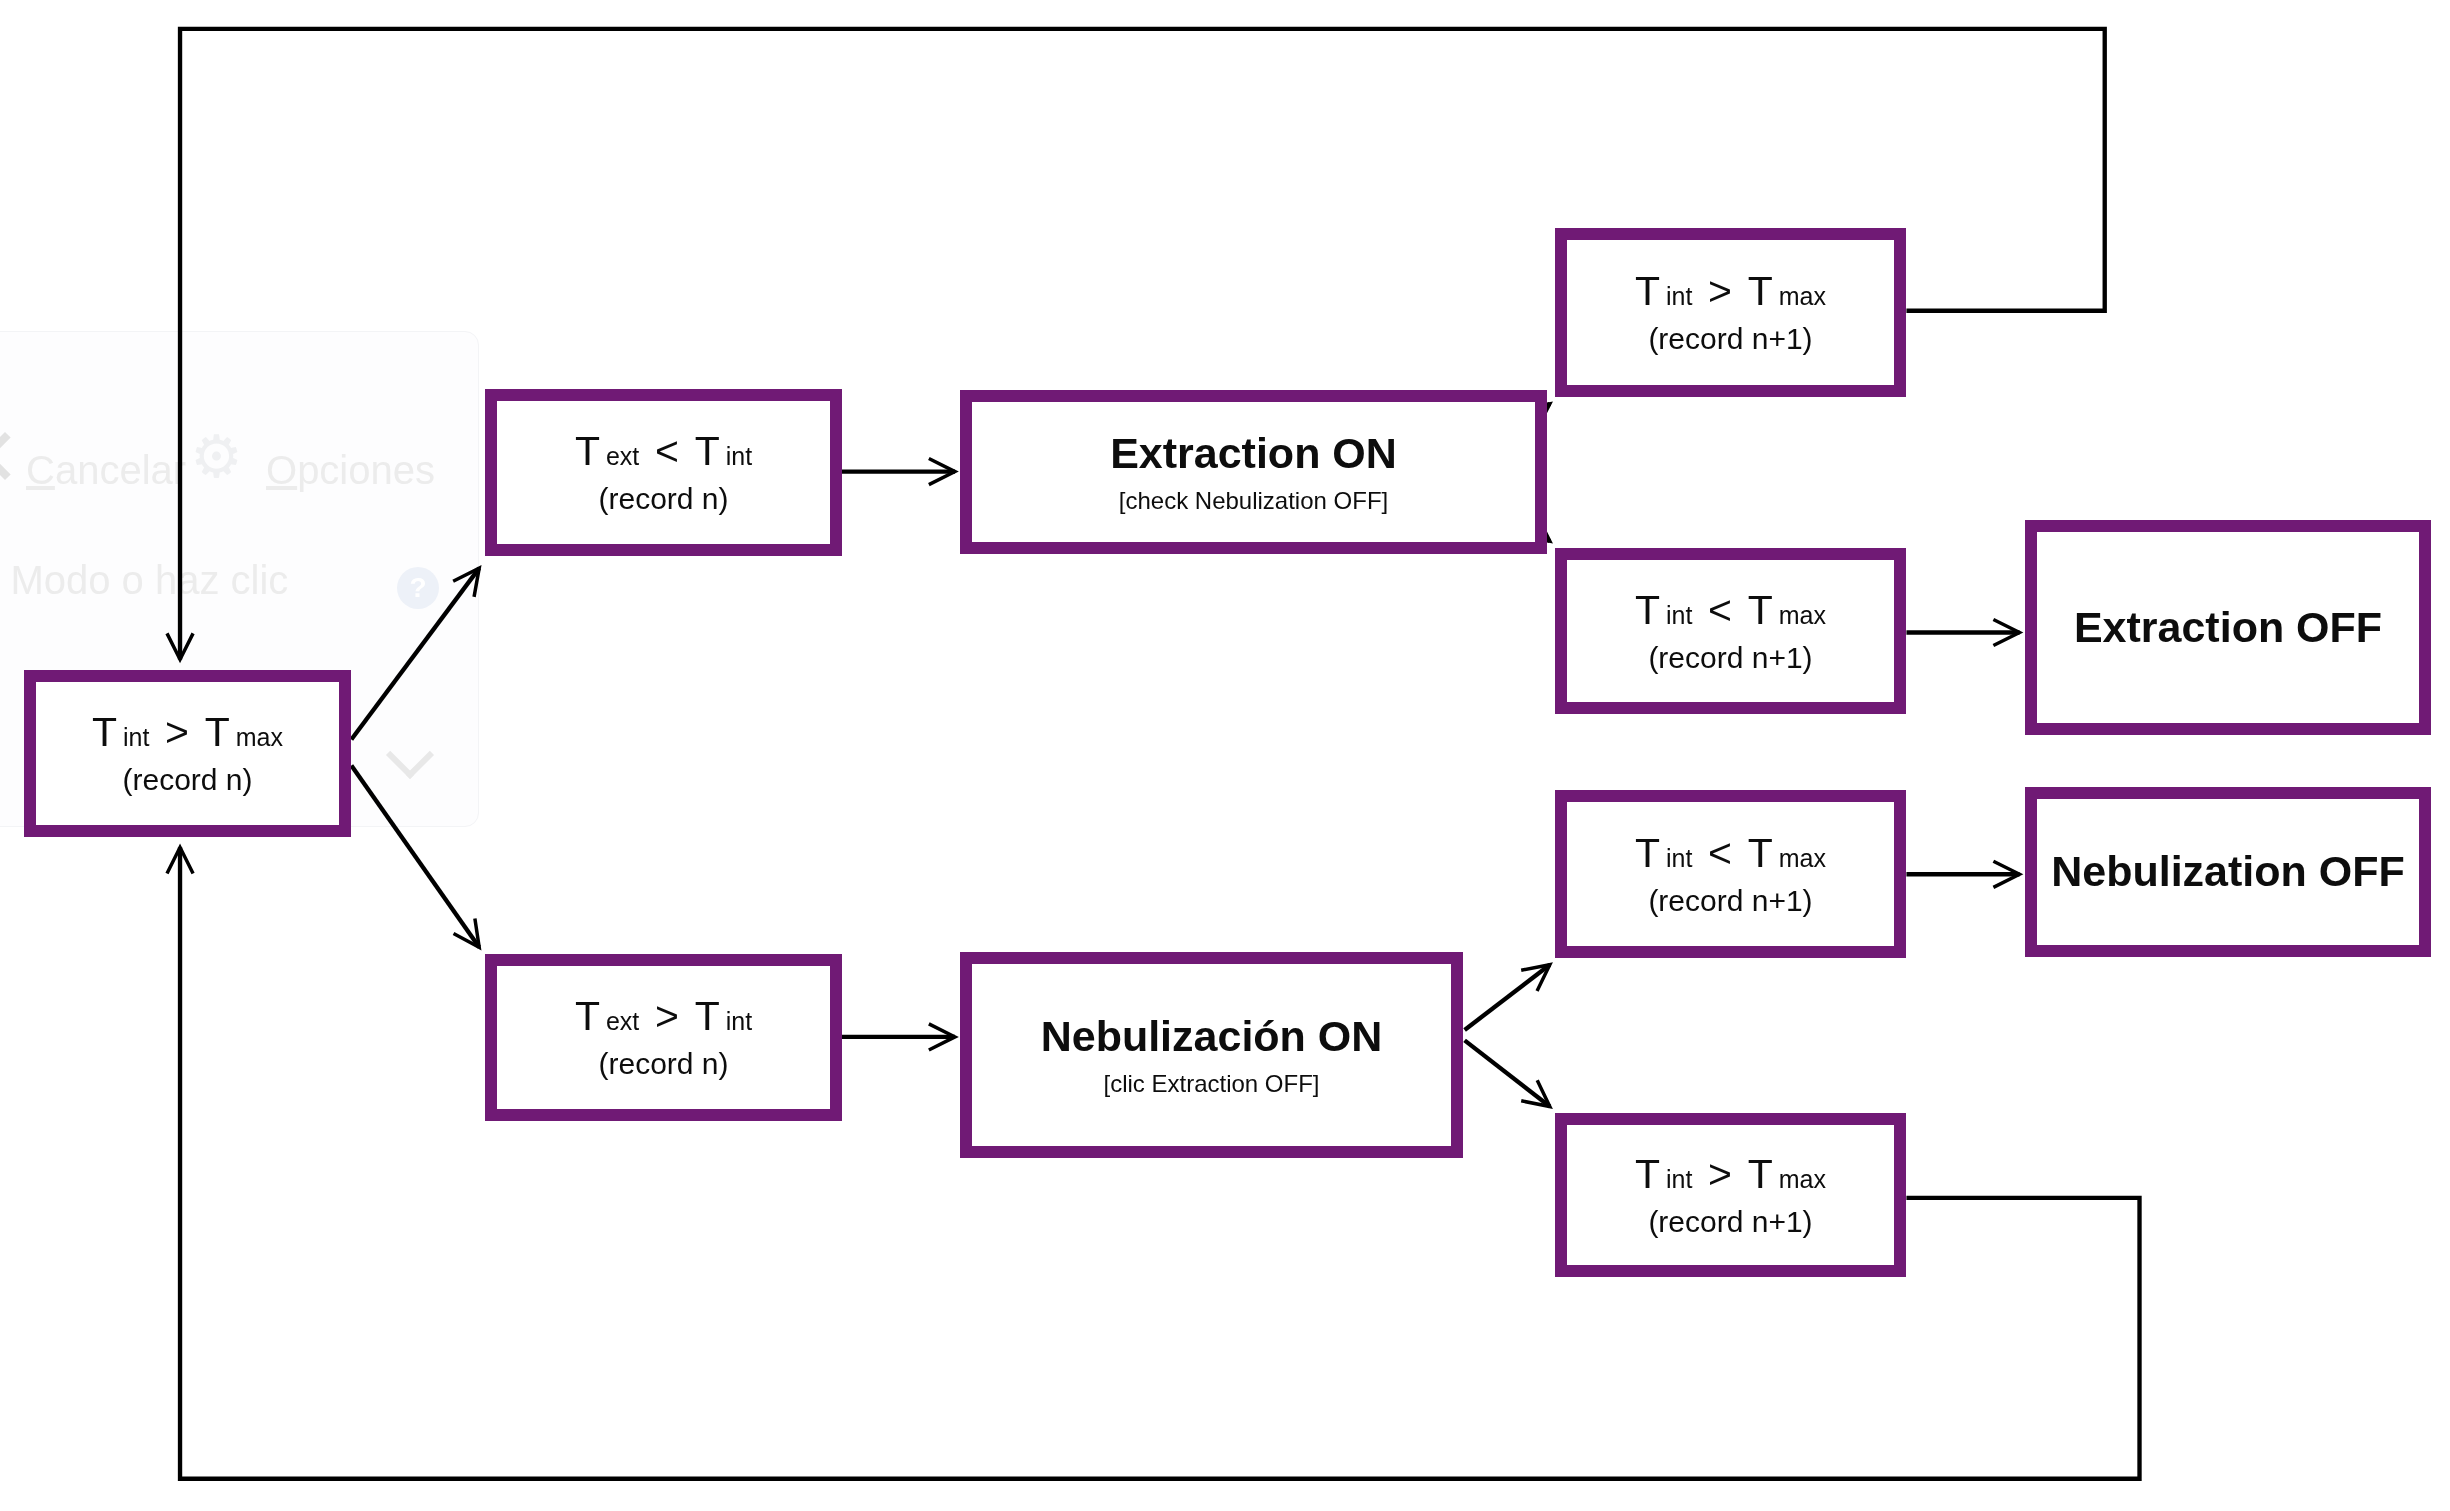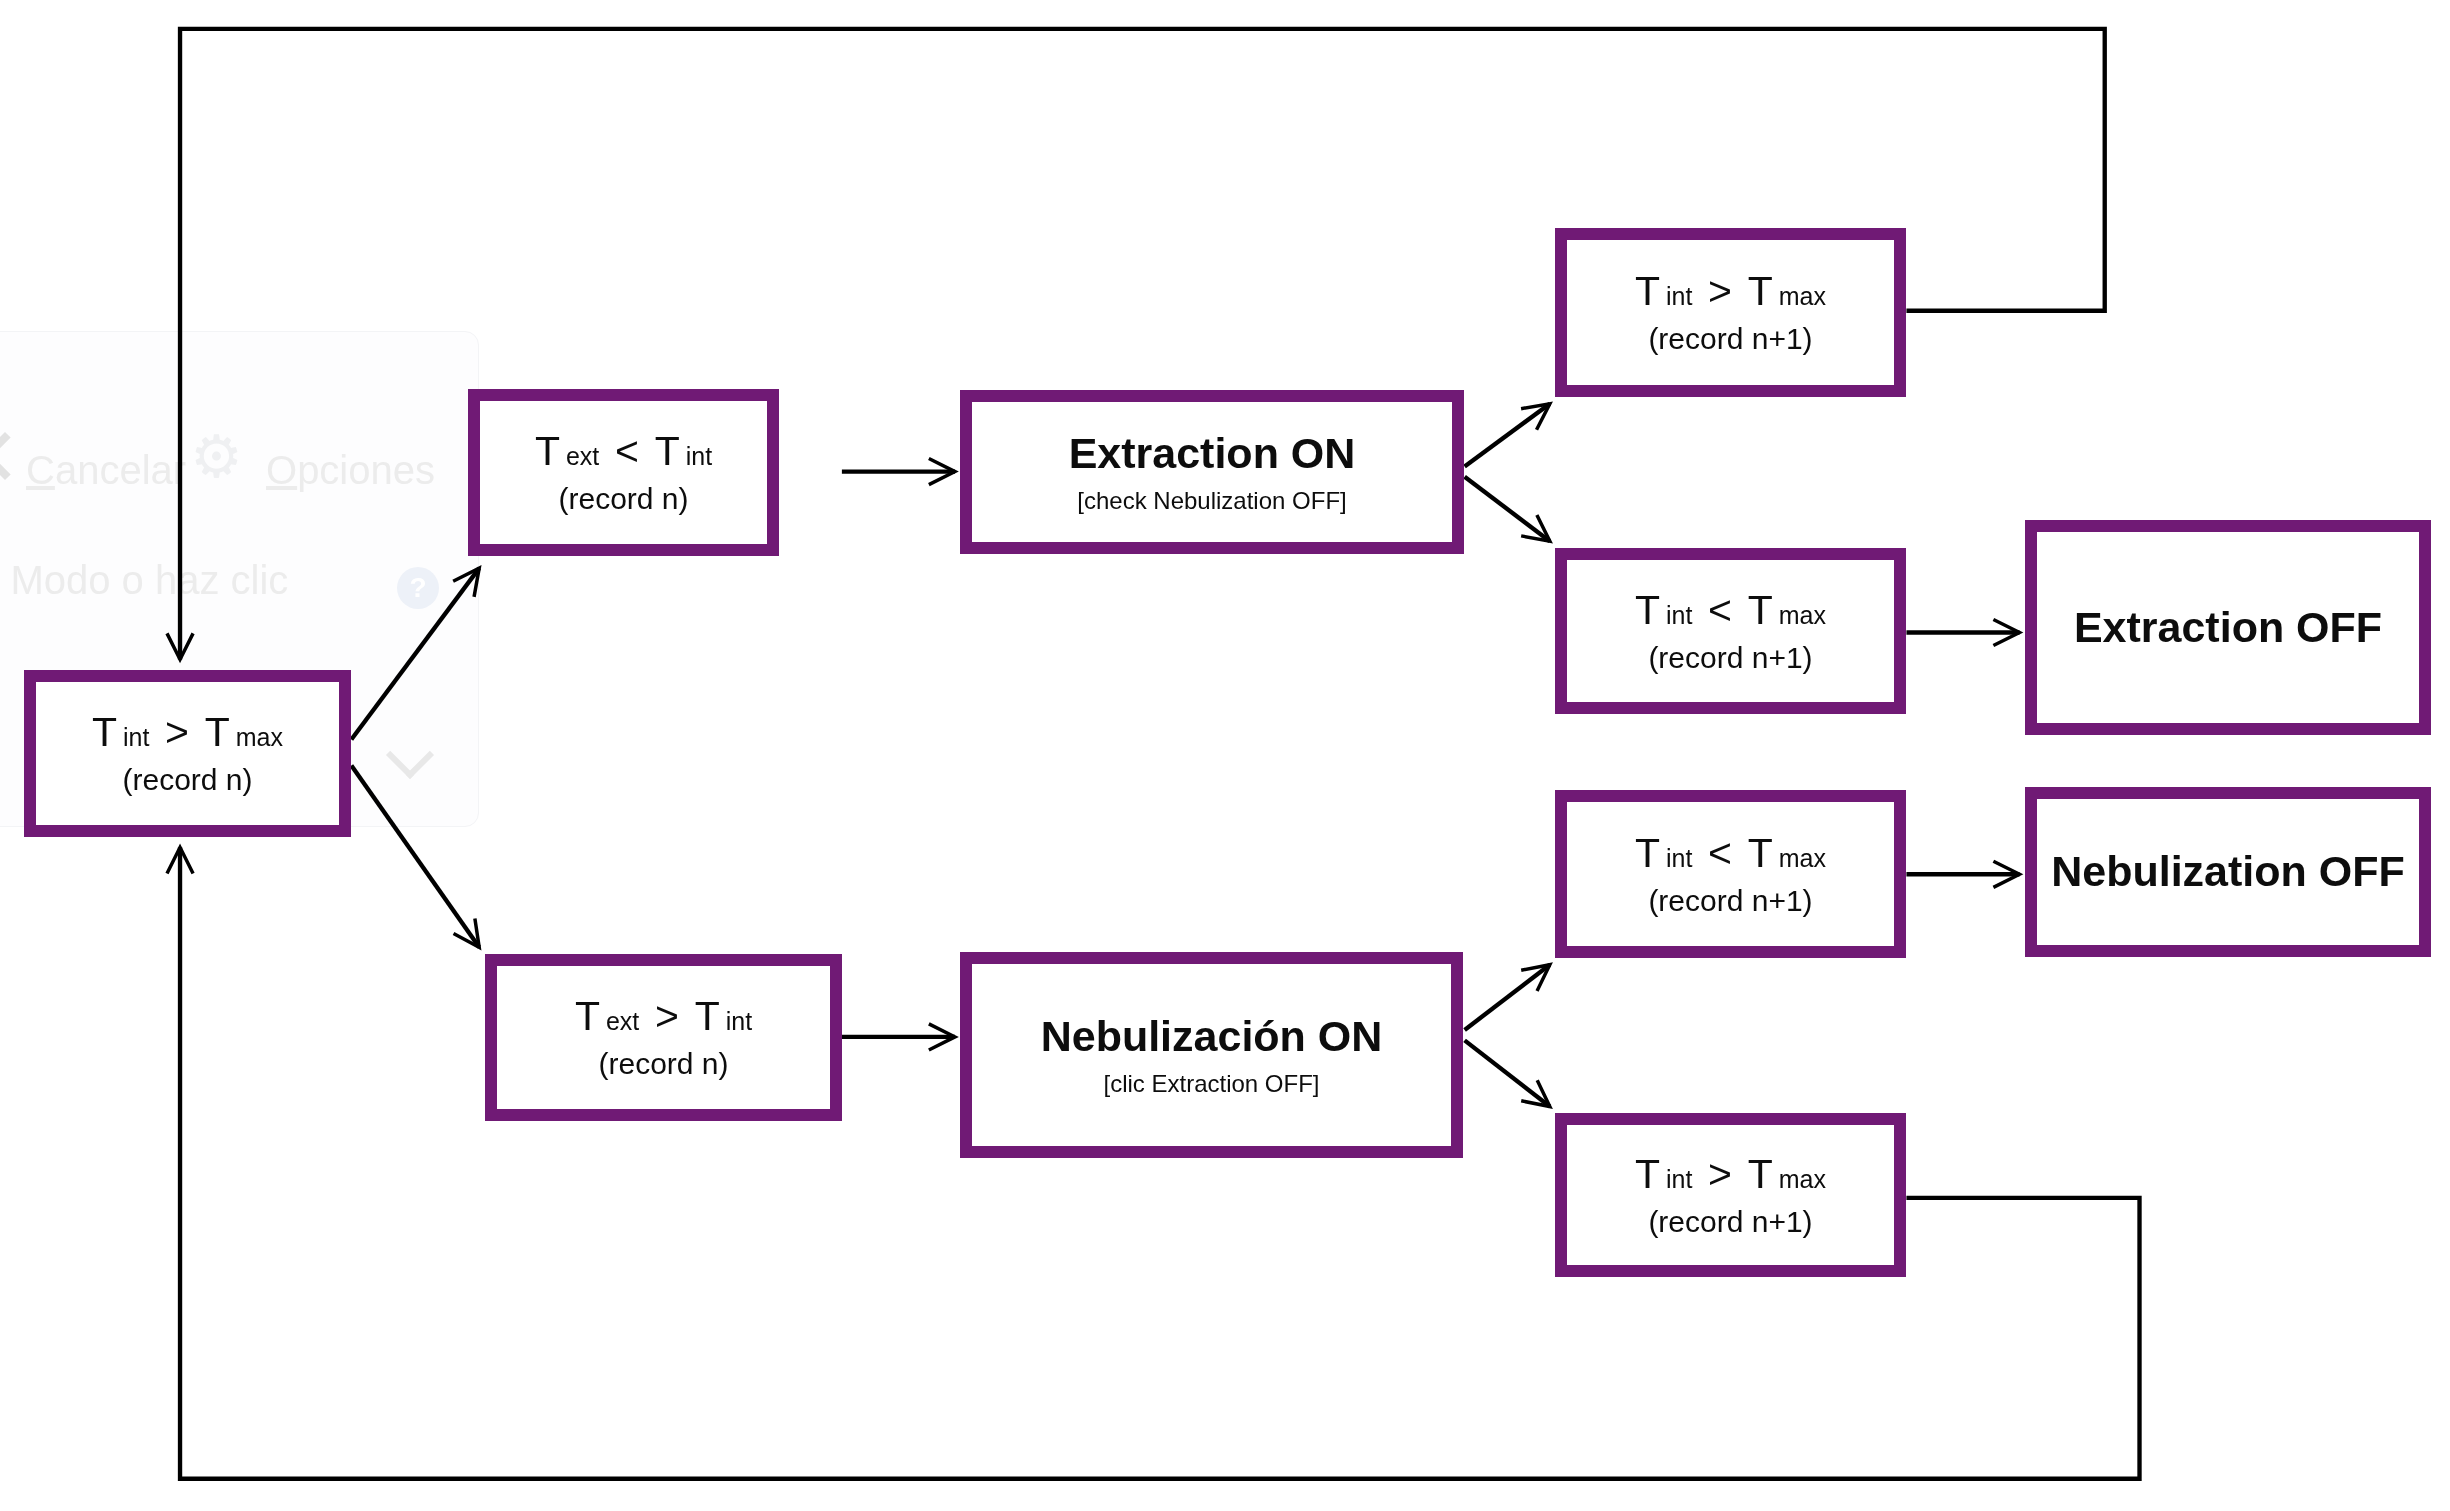--- a/index.html
+++ b/index.html
@@ -41,22 +41,22 @@
   }
   .expr{font-size:41px;white-space:nowrap;}
   .expr .sub{font-size:25px;margin-left:6px;}
   .expr .op{margin:0 15.7px;}
   .note{font-size:30px;margin-top:7px;}
   .title{font-size:43px;font-weight:700;white-space:nowrap;}
   .subtitle{font-size:24px;margin-top:8.7px;}
 
   
   #n-start{left:24px;top:670px;width:327px;height:167px;}
-  #n-ext-cond{left:468px;top:389px;width:311px;height:167px;}
-  #n-extraction-on{left:960px;top:390px;width:504px;height:164px;}
+  #n-ext-cond{left:485px;top:389px;width:357px;height:167px;}
+  #n-extraction-on{left:960px;top:390px;width:587px;height:164px;}
   #n-ext-above{left:1555px;top:228px;width:351px;height:169px;}
   #n-ext-below{left:1555px;top:548px;width:351px;height:166px;}
   #n-extraction-off{left:2025px;top:520px;width:406px;height:215px;text-align:center;}
   #n-neb-cond{left:485px;top:954px;width:357px;height:167px;}
   #n-nebulization-on{left:960px;top:952px;width:503px;height:206px;}
   #n-neb-below{left:1555px;top:790px;width:351px;height:168px;}
   #n-nebulization-off{left:2025px;top:787px;width:406px;height:170px;}
   #n-neb-above{left:1555px;top:1113px;width:351px;height:164px;}
 </style>
 </head>

